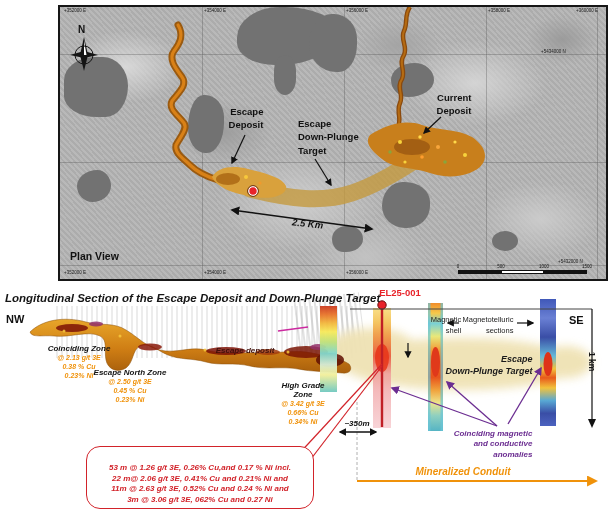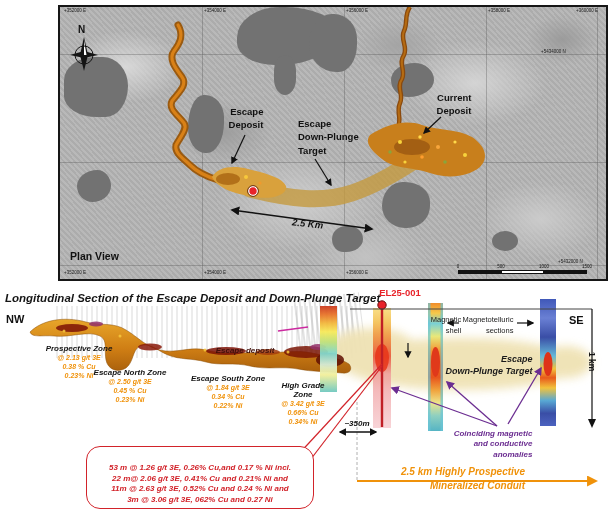--- a/index.html
+++ b/index.html
@@ -289,36 +289,30 @@
     <line x1="357" y1="481" x2="596" y2="481" stroke="#f0920a" stroke-width="2" marker-end="url(#mO)"></line>
   </svg>
 
   <span class="t bi" style="left:5px;top:292px;font-size:11.5px;color:#151515;">Longitudinal Section of the Escape Deposit and Down-Plunge Target</span>
   <span class="t" style="left:6px;top:313px;font-size:11px;font-weight:bold;">NW</span>
   <span class="t" style="left:569px;top:314px;font-size:11px;font-weight:bold;">SE</span>
   <span class="t ctr" style="left:382px;top:288px;font-size:9.5px;font-weight:bold;color:#e8232a;padding-left:36px;">EL25-001</span>
   <span class="t" style="left:596px;top:352px;font-size:8.5px;font-weight:bold;transform:rotate(90deg);transform-origin:left top;">1 km</span>
 
   <div class="zone" style="left:79px;top:344px;">
-    <div class="zname">Prospective Zone</div>
+    <div class="zname">Coinciding Zone</div>
     <div class="zval">@ 2.13 g/t 3E</div>
     <div class="zval">0.38 % Cu</div>
     <div class="zval">0.23% Ni</div>
   </div>
   <div class="zone" style="left:130px;top:360px;margin-top:8px;">
     <div class="zname">Escape North Zone</div>
     <div class="zval">@ 2.50 g/t 3E</div>
     <div class="zval">0.45 % Cu</div>
     <div class="zval">0.23% Ni</div>
-  </div>
-  <div class="zone" style="left:228px;top:374px;">
-    <div class="zname">Escape South Zone</div>
-    <div class="zval">@ 1.84 g/t 3E</div>
-    <div class="zval">0.34 % Cu</div>
-    <div class="zval">0.22% Ni</div>
   </div>
   <div class="zone" style="left:303px;top:381px;">
     <div class="zname">High Grade</div>
     <div class="zname">Zone</div>
     <div class="zval">@ 3.42 g/t 3E</div>
     <div class="zval">0.66% Cu</div>
     <div class="zval">0.34% Ni</div>
   </div>
 
   <span class="t bi ctr" style="left:245px;top:346px;font-size:8px;color:#40100a;">Escape deposit</span>
@@ -334,21 +328,20 @@
     <div>Escape</div>
     <div>Down-Plunge Target</div>
   </div>
   <span class="t bi ctr" style="left:357px;top:419px;font-size:8px;">~350m</span>
   <div class="t ctr bi" style="left:493px;top:429px;font-size:8px;color:#6b2d91;line-height:1.3;">
     <div>Coinciding magnetic</div>
     <div>and conductive</div>
     <div>anomalies</div>
   </div>
   <div class="t ctr bi" style="left:463px;top:465px;font-size:10px;color:#f0920a;line-height:1.35;">
-    <div>2.5 km Highly Prospective</div>
     <div>Mineralized Conduit</div>
   </div>
 
   <div id="resbox">
     <div>53 m @ 1.26 g/t 3E, 0.26% Cu,and  0.17 % Ni incl.</div>
     <div>22 m@ 2.06 g/t 3E, 0.41% Cu and 0.21% Ni and</div>
     <div>11m @ 2.63 g/t 3E, 0.52% Cu and 0.24 % Ni and</div>
     <div>3m @ 3.06 g/t 3E, 062% Cu and 0.27 Ni</div>
   </div>
 </div>

